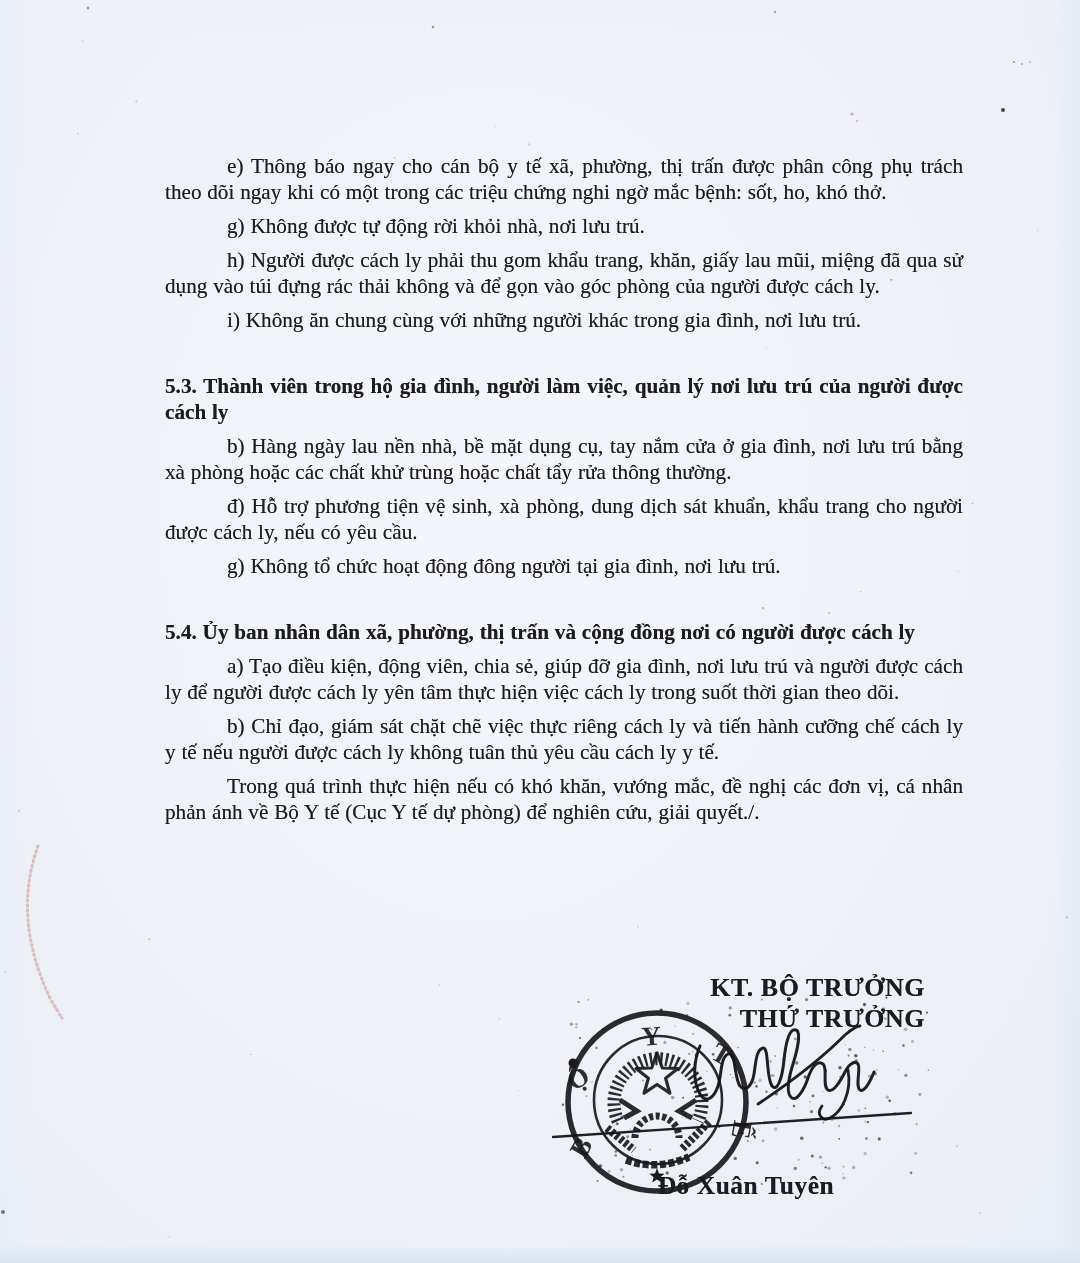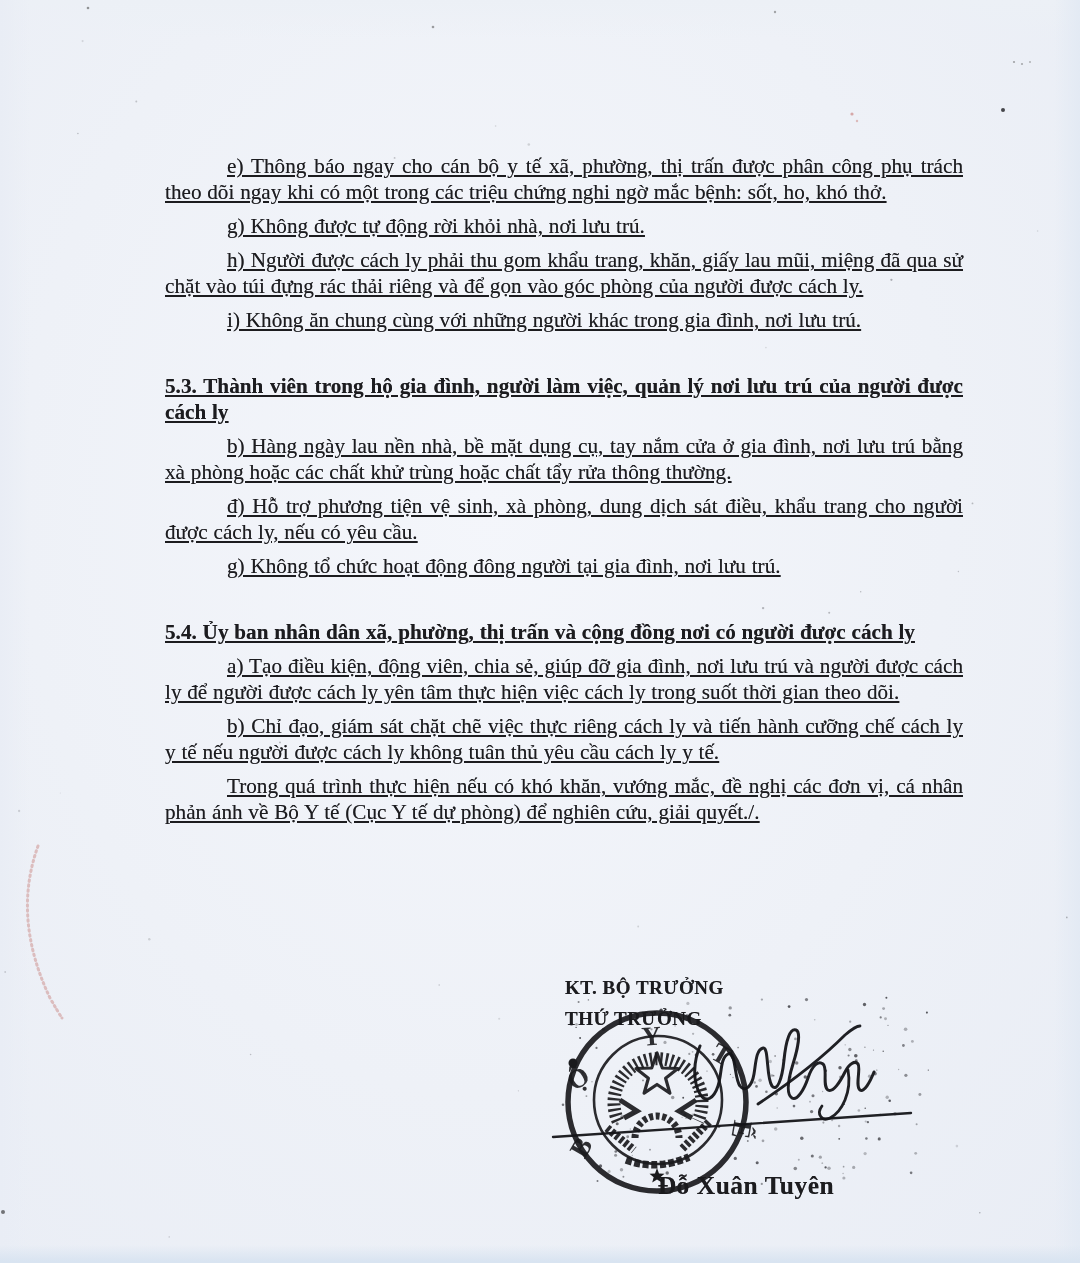--- a/index.html
+++ b/index.html
@@ -13,49 +13,49 @@
     font-family:"Liberation Serif","DejaVu Serif",serif;
     color:#1c1c1f;
   }
   .bottom-band{position:absolute;left:0;bottom:0;width:100%;height:18px;
     background:linear-gradient(180deg, rgba(217,228,242,0) 0%, #d9e4f1 90%);}
   .text-block{
     position:absolute;left:165px;top:153px;width:798px;
     font-size:21.2px;line-height:26px;text-align:justify;word-spacing:0.5px;
     text-shadow:0 0 0.6px rgba(22,22,28,0.55);
   }
-  .para{margin:0 0 8px 0;text-indent:62px;text-decoration:underline;}
+  .para{margin:0 0 8px 0;text-indent:62px;}
   .para.heading{font-weight:bold;text-indent:0;margin-top:40px;}
   .sig-head{
-    position:absolute;left:565px;top:972px;width:360px;text-align:left;
-    font-weight:bold;font-size:19px;line-height:31px;
+    position:absolute;left:565px;top:972px;width:360px;text-align:right;
+    font-weight:bold;font-size:26px;line-height:31px;
     text-shadow:0 0 0.6px rgba(22,22,28,0.6);letter-spacing:0.5px;
   }
   .signer-name{
     position:absolute;left:586px;top:1171px;width:320px;text-align:center;
     font-weight:bold;font-size:25.5px;letter-spacing:0.5px;
     text-shadow:0 0 0.6px rgba(22,22,28,0.6);
   }
   .artifacts{position:absolute;left:0;top:0;width:1080px;height:1263px;}
   .stamp-letter{
     font-family:"Liberation Serif","DejaVu Serif",serif;
     font-weight:bold;font-size:27px;fill:#1a1a1d;opacity:0.9;
   }
 </style>
 </head>
 <body>
 
 <div class="text-block">
   <p class="para">e) Thông báo ngay cho cán bộ y tế xã, phường, thị trấn được phân công phụ trách theo dõi ngay khi có một trong các triệu chứng nghi ngờ mắc bệnh: sốt, ho, khó thở.</p>
   <p class="para">g) Không được tự động rời khỏi nhà, nơi lưu trú.</p>
-  <p class="para">h) Người được cách ly phải thu gom khẩu trang, khăn, giấy lau mũi, miệng đã qua sử chặt vào túi đựng rác thải riêng và để gọn vào góc phòng của người được cách ly.</p>
+  <p class="para">h) Người được cách ly phải thu gom khẩu trang, khăn, giấy lau mũi, miệng đã qua sử dụng vào túi đựng rác thải không và để gọn vào góc phòng của người được cách ly.</p>
   <p class="para">i) Không ăn chung cùng với những người khác trong gia đình, nơi lưu trú.</p>
   <p class="para heading">5.3. Thành viên trong hộ gia đình, người làm việc, quản lý nơi lưu trú của người được cách ly</p>
   <p class="para">b) Hàng ngày lau nền nhà, bề mặt dụng cụ, tay nắm cửa ở gia đình, nơi lưu trú bằng xà phòng hoặc các chất khử trùng hoặc chất tẩy rửa thông thường.</p>
-  <p class="para">đ) Hỗ trợ phương tiện vệ sinh, xà phòng, dung dịch sát điều, khẩu trang cho người được cách ly, nếu có yêu cầu.</p>
+  <p class="para">đ) Hỗ trợ phương tiện vệ sinh, xà phòng, dung dịch sát khuẩn, khẩu trang cho người được cách ly, nếu có yêu cầu.</p>
   <p class="para">g) Không tổ chức hoạt động đông người tại gia đình, nơi lưu trú.</p>
   <p class="para heading">5.4. Ủy ban nhân dân xã, phường, thị trấn và cộng đồng nơi có người được cách ly</p>
   <p class="para">a) Tạo điều kiện, động viên, chia sẻ, giúp đỡ gia đình, nơi lưu trú và người được cách ly để người được cách ly yên tâm thực hiện việc cách ly trong suốt thời gian theo dõi.</p>
   <p class="para">b) Chỉ đạo, giám sát chặt chẽ việc thực riêng cách ly và tiến hành cưỡng chế cách ly y tế nếu người được cách ly không tuân thủ yêu cầu cách ly y tế.</p>
   <p class="para">Trong quá trình thực hiện nếu có khó khăn, vướng mắc, đề nghị các đơn vị, cá nhân phản ánh về Bộ Y tế (Cục Y tế dự phòng) để nghiên cứu, giải quyết./.</p>
 </div>
 
 <div class="sig-head">
   <div>KT. BỘ TRƯỞNG</div>
   <div>THỨ TRƯỞNG</div>

